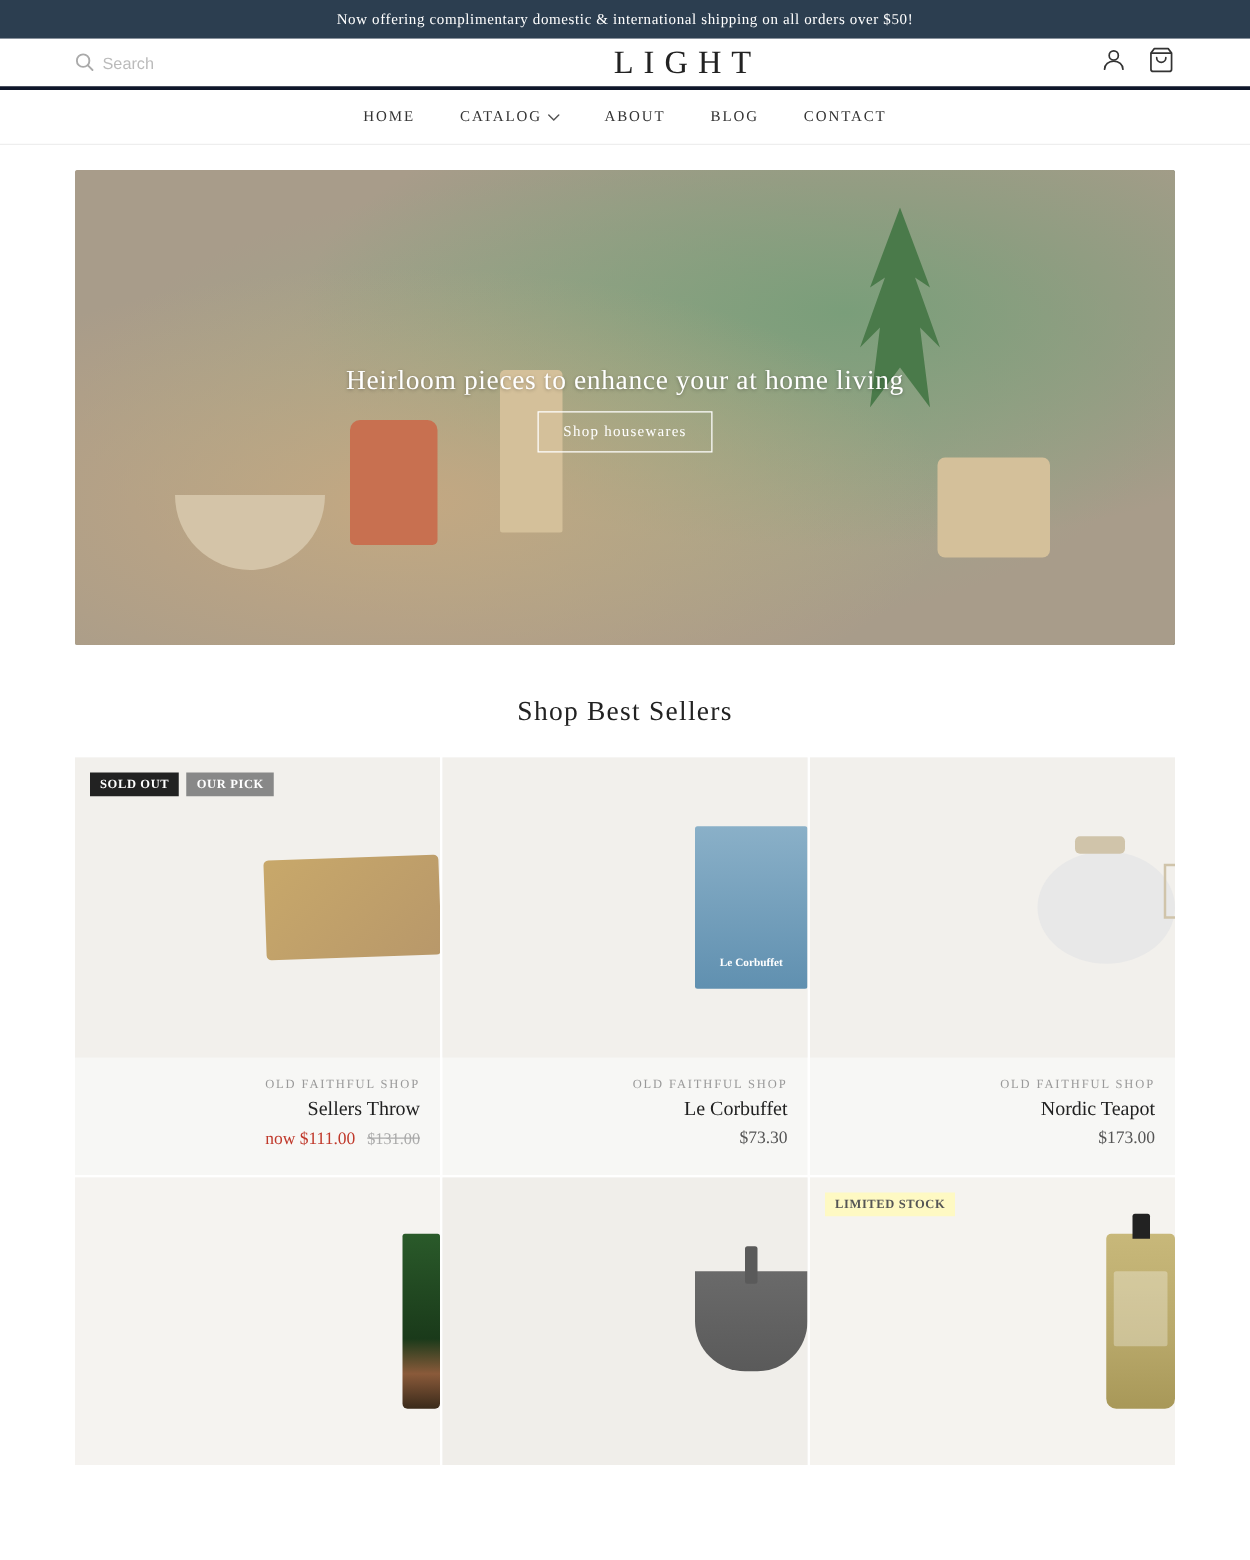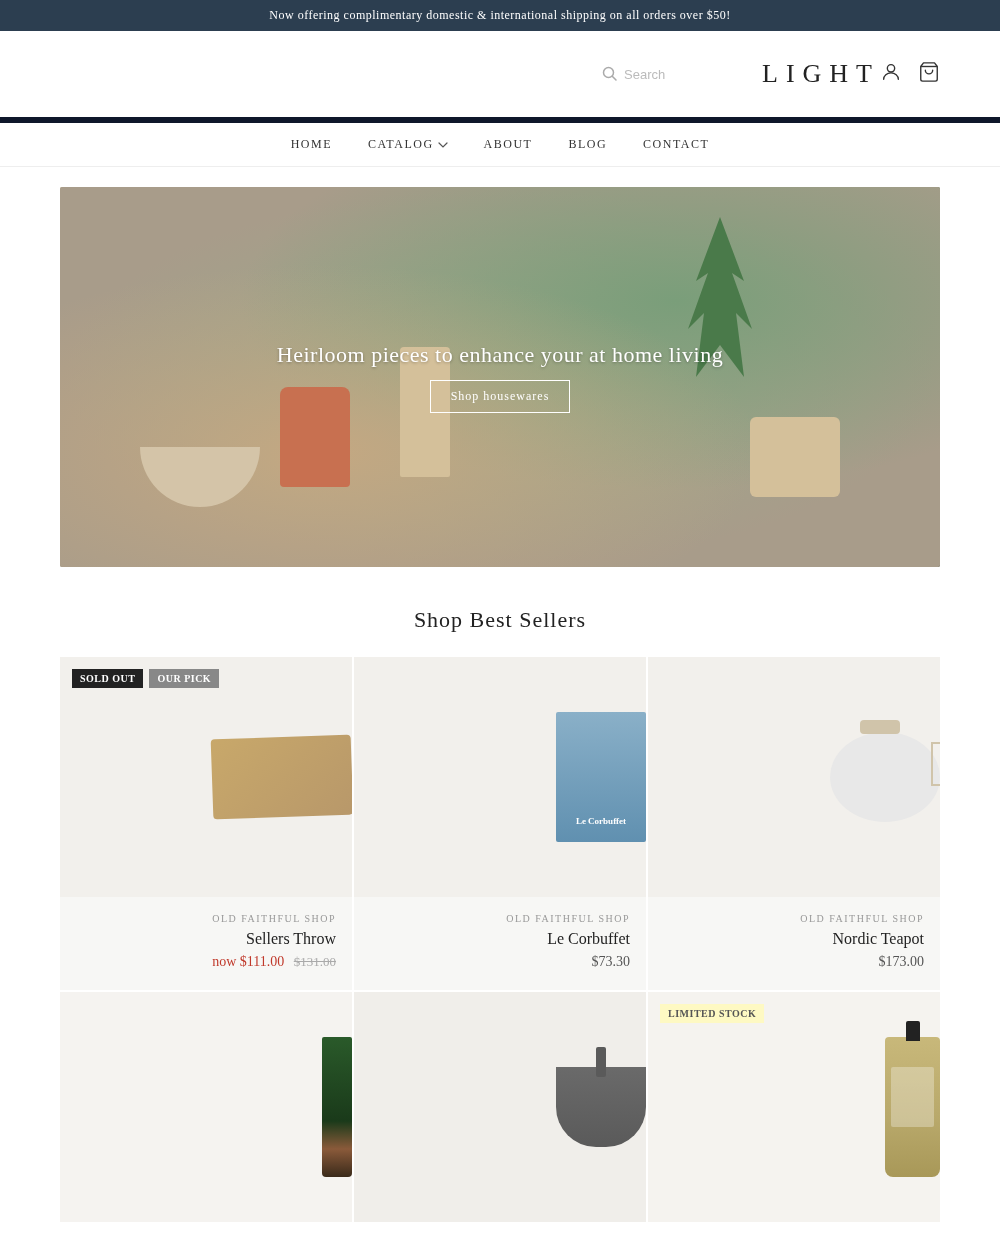--- a/index.html
+++ b/index.html
@@ -12,22 +12,22 @@
       text-align: center;
       padding: 8px 20px;
       font-size: 12px;
       letter-spacing: 0.5px;
     }
 
     
     .header {
       display: flex;
       align-items: center;
-      justify-content: flex-end;
-      padding: 28px 60px;
+      justify-content: space-between;
+      padding: 4px 60px;
       background: #fff;
     }
     .header-search {
       display: flex;
       align-items: center;
       gap: 6px;
       color: #888;
       font-size: 13px;
       width: 160px;
     }
@@ -45,21 +45,21 @@
       gap: 16px;
       align-items: center;
     }
     .header-icon {
       cursor: pointer;
       color: #333;
     }
 
     
     .nav-bar {
-      border-top: 6px solid #0f172a;
+      border-top: 3px solid #0f172a;
       border-bottom: 1px solid #eee;
       display: flex;
       justify-content: center;
       gap: 36px;
       padding: 14px 0;
     }
     .nav-item {
       font-size: 12px;
       letter-spacing: 1.5px;
       text-transform: uppercase;

